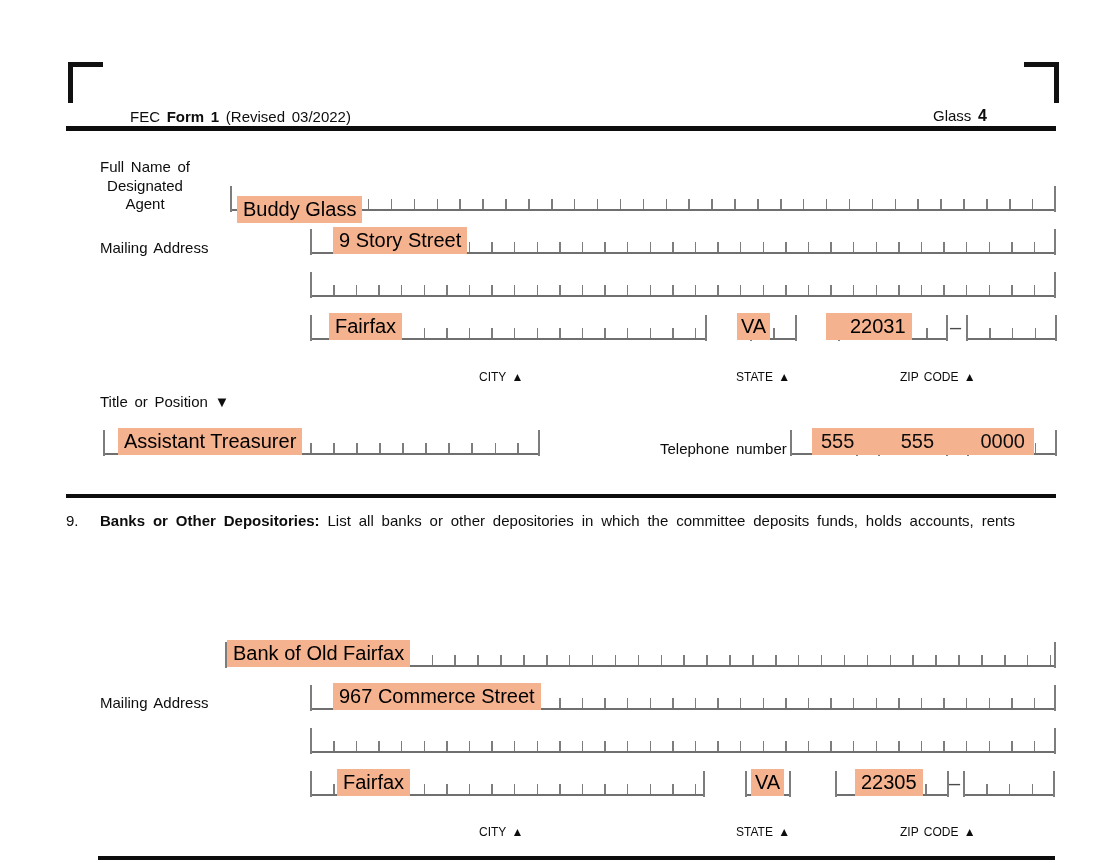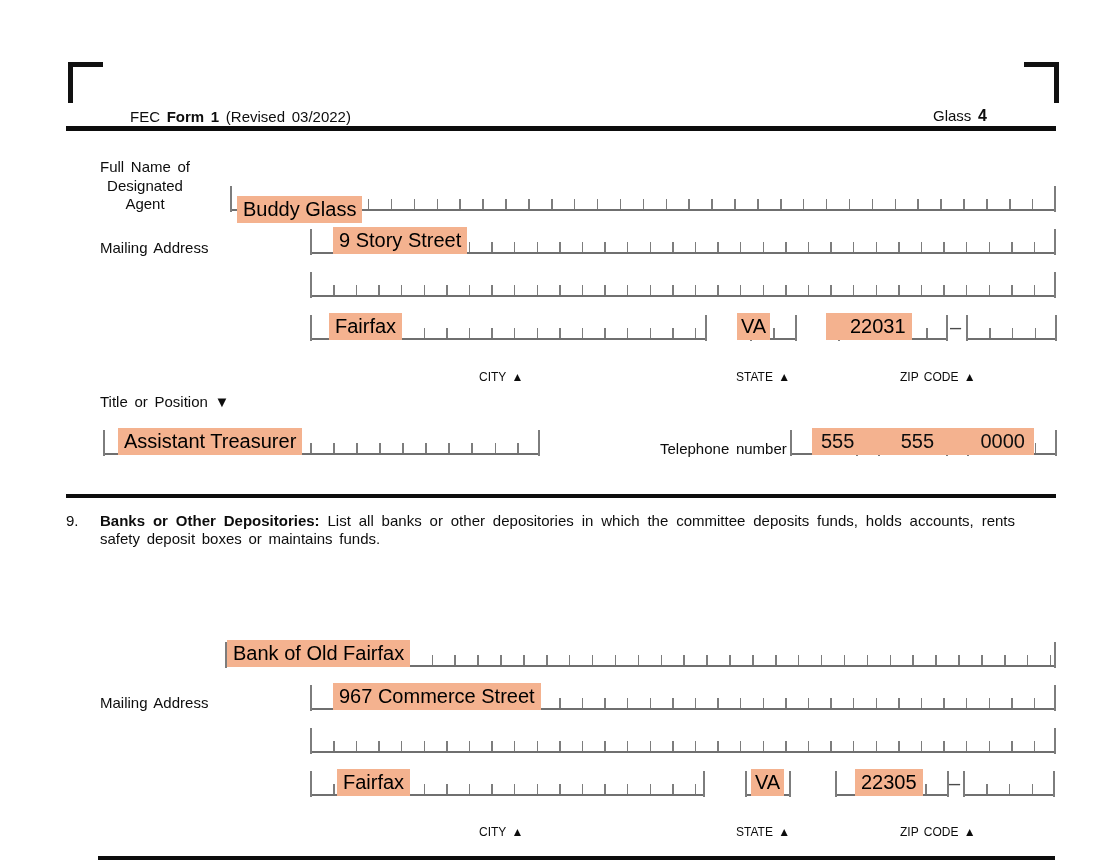--- a/index.html
+++ b/index.html
@@ -129,21 +129,20 @@
   <div class="abs phone-band" style="left:812px; top:428px; width:222px;">
     <span>555</span>
     <span>555</span>
     <span>0000</span>
   </div>
 
   <div class="abs rule rule-mid"></div>
 
   <div class="abs t15" style="left:66px; top:512px;">9.</div>
   <div class="abs t15 just" style="left:100px; top:512px; width:915px;"><span class="b">Banks or Other Depositories:</span> <span>List all banks or other depositories in which the committee deposits funds, holds accounts, rents</span></div>
-  <div class="abs t15" style="left:100px; top:530px;">safety deposit boxes or maintains funds.</div>
 
 
   <div class="abs comb" style="left:225px; top:640px; width:831px; --cw:22.9px;">
       <div class="ticks"></div>
     </div>
   <div class="abs val" style="left:227px; top:640px;">Bank of Old Fairfax</div>
 
   <div class="abs t15" style="left:100px; top:694px;">Mailing Address</div>
   <div class="abs comb" style="left:310px; top:683px; width:746px; --cw:22.6px;">
       <div class="ticks"></div>

